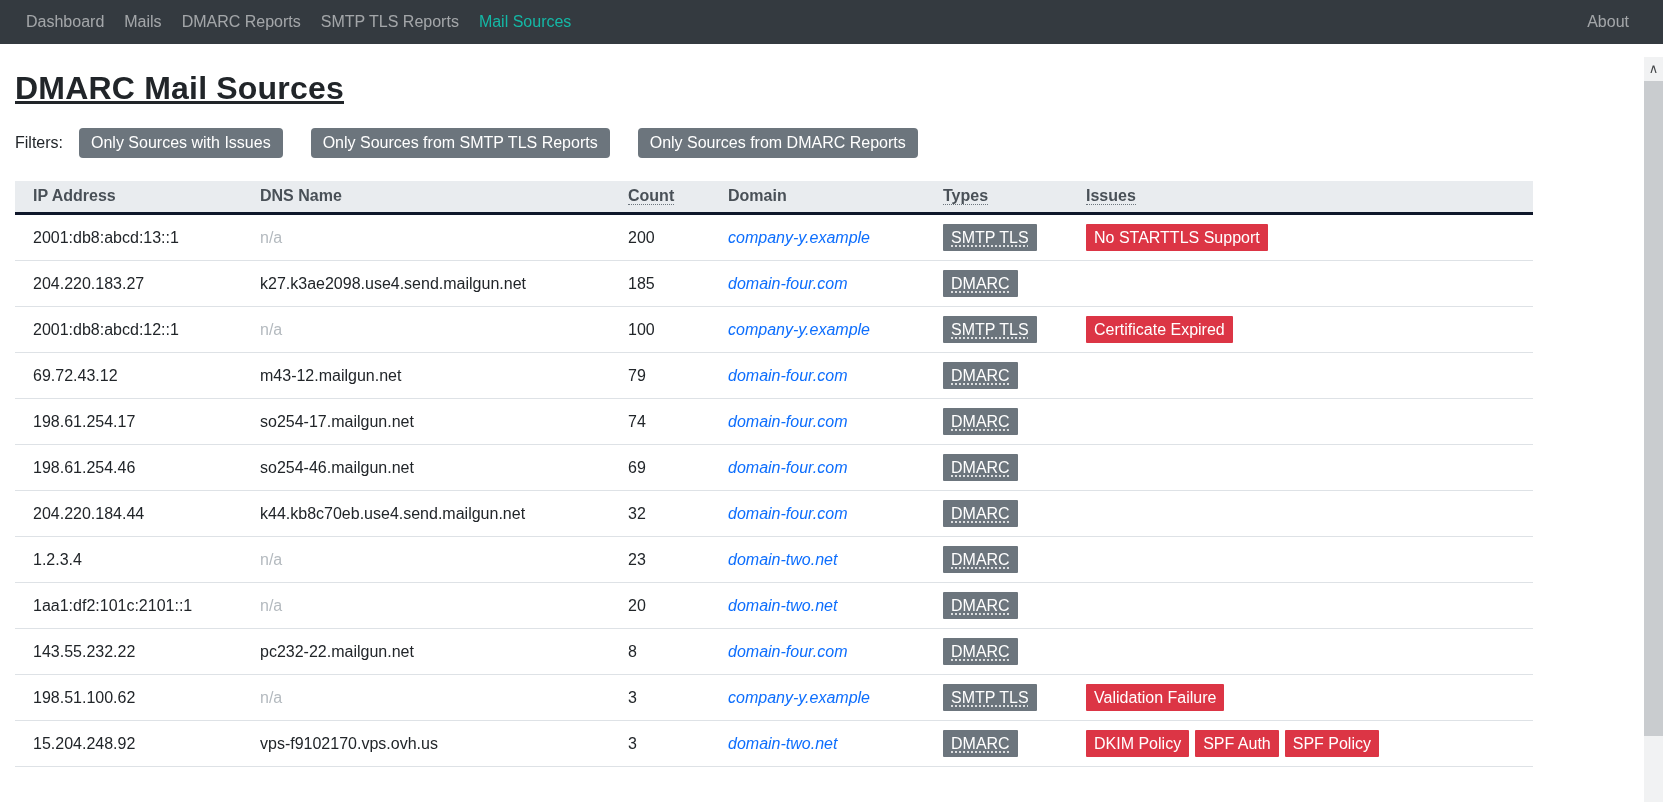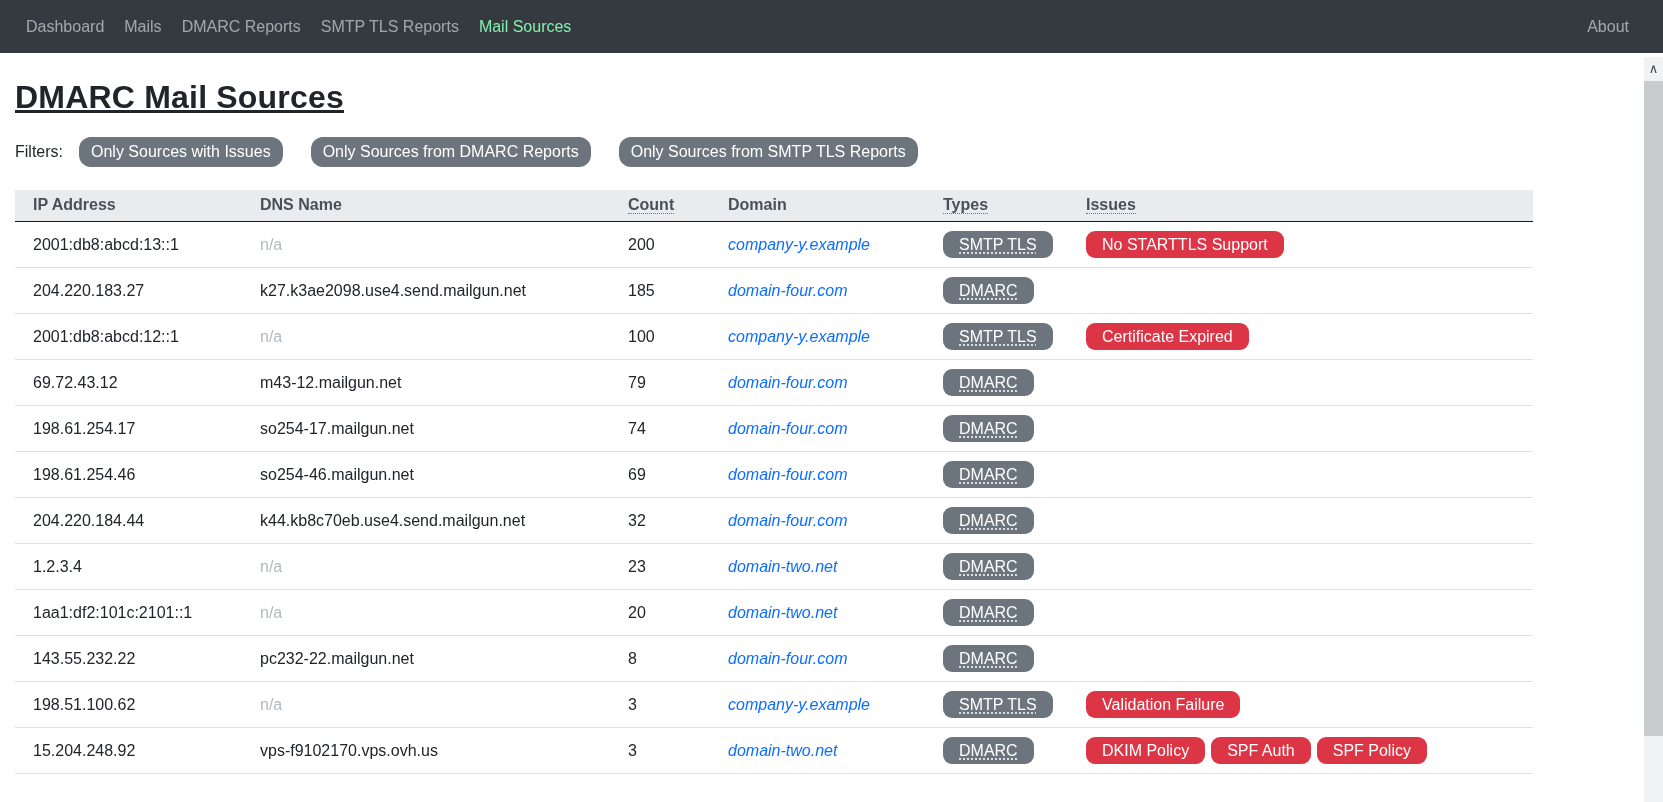--- a/index.html
+++ b/index.html
@@ -6,34 +6,34 @@
   html, body { width: 1663px; height: 802px; overflow: hidden; }
   body {
     font-family: "Liberation Sans", sans-serif;
     font-size: 16px;
     color: #212529;
     background: #fff;
   }
 
   
   .navbar {
-    height: 53px;
+    height: 44px;
     background: #343a40;
     display: flex;
     align-items: center;
     padding: 0 24px 0 16px;
   }
   .nav-link {
     color: rgba(255,255,255,0.55);
     text-decoration: none;
     padding: 8px 10px;
     cursor: pointer;
     white-space: nowrap;
   }
-  .nav-link.active { color: #86efac; }
+  .nav-link.active { color: #14b8a6; }
   .nav-spacer { margin-left: auto; }
 
   
   .content { padding: 0 15px; }
   h1.page-title {
     font-size: 32px;
     font-weight: 700;
     margin: 26px 0 21px 0;
     letter-spacing: 0.2px;
     text-decoration: underline;
@@ -44,21 +44,21 @@
     align-items: center;
     margin-bottom: 23px;
   }
   .filters-label { margin-right: 16px; }
   .filter-btn {
     font-family: "Liberation Sans", sans-serif;
     font-size: 16px;
     color: #fff;
     background: #6c757d;
     border: none;
-    border-radius: 12px;
+    border-radius: 4px;
     padding: 6px 12px;
     margin-right: 28px;
     cursor: pointer;
     white-space: nowrap;
   }
 
   
   table.sources {
     width: 1518px;
     border-collapse: collapse;
@@ -70,21 +70,21 @@
   col.c-domain { width: 215px; }
   col.c-types { width: 143px; }
   col.c-issues { width: 465px; }
 
   thead th {
     background: #e9ecef;
     color: #495057;
     font-weight: 700;
     text-align: left;
     padding: 6px 16px 7px 18px;
-    border-bottom: 1px solid #0f172a;
+    border-bottom: 3px solid #0f172a;
     white-space: nowrap;
   }
   thead th a.sortable {
     color: #495057;
     border-bottom: 1px dotted #6c757d;
     cursor: pointer;
   }
   tbody td {
     padding: 9px 16px 9px 18px;
     border-bottom: 1px solid #dee2e6;
@@ -93,22 +93,22 @@
     vertical-align: middle;
   }
   td.muted { color: #b4babf; }
   a.domain-link { color: #0d6efd; text-decoration: none; cursor: pointer; font-style: italic; }
 
   .badge {
     display: inline-block;
     color: #fff;
     font-size: 16px;
     line-height: 19px;
-    padding: 4px 16px;
-    border-radius: 9px;
+    padding: 4px 8px;
+    border-radius: 1px;
     margin-right: 6px;
     white-space: nowrap;
   }
   .badge-type { background: #6c757d; }
   .badge-type .tip {
     text-decoration: underline dotted rgba(255,255,255,0.95);
     text-underline-offset: 3px;
   }
   .badge-issue { background: #dc3545; }
 
@@ -156,22 +156,22 @@
   <a class="nav-link">About</a>
 </nav>
 
 <div class="content">
   <h1 class="page-title">DMARC Mail Sources</h1>
 
   <div class="filters">
     <span class="filters-label">Filters:</span>
     <span style="display:flex;align-items:center;">
         <button class="filter-btn">Only Sources with Issues</button>
+        <button class="filter-btn">Only Sources from SMTP TLS Reports</button>
         <button class="filter-btn">Only Sources from DMARC Reports</button>
-        <button class="filter-btn">Only Sources from SMTP TLS Reports</button>
       </span>
   </div>
 
   <table class="sources">
     <colgroup>
       <col class="c-ip">
         <col class="c-dns">
         <col class="c-count">
       <col class="c-domain">
         <col class="c-types">

